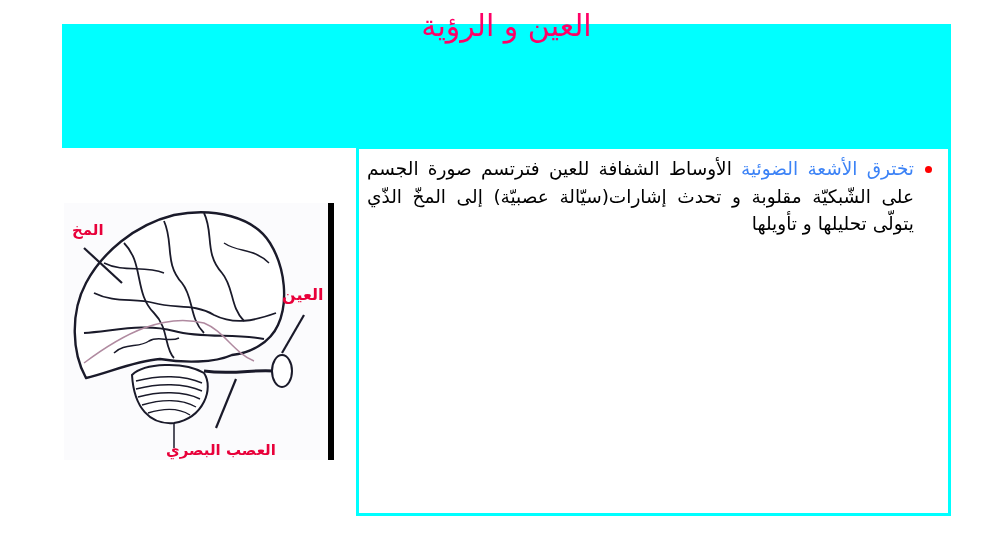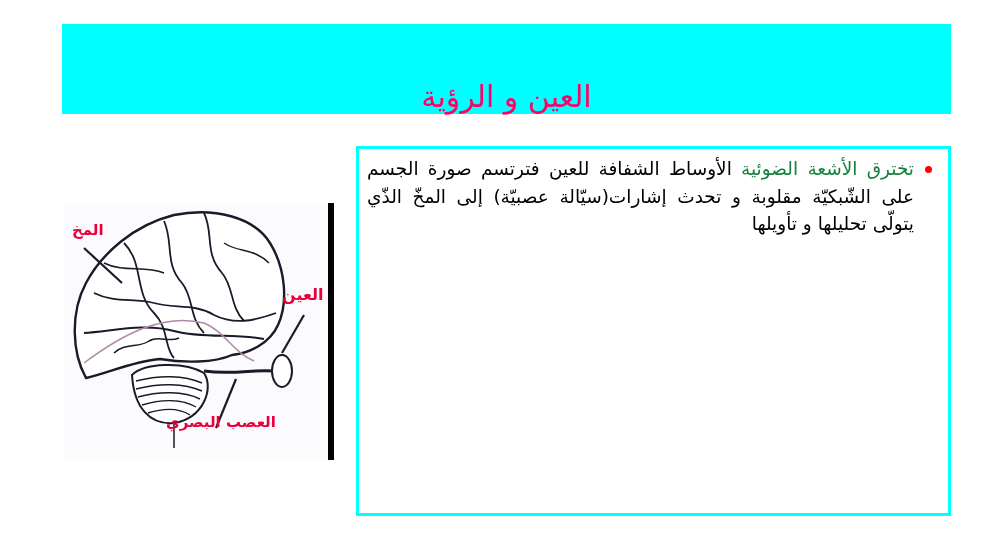--- a/index.html
+++ b/index.html
@@ -12,24 +12,24 @@
       height: 547px;
       position: relative;
       overflow: hidden;
       font-family: "DejaVu Sans", sans-serif;
     }
     .title-bar {
       position: absolute;
       left: 62px;
       top: 24px;
       width: 889px;
-      height: 90px;
+      height: 124px;
       background: #00ffff;
       display: flex;
-      align-items: flex-end;
+      align-items: flex-start;
       justify-content: center;
     }
     .title-text {
       font-family: "DejaVu Sans", sans-serif;
       font-size: 30px;
       color: #ff0066;
       direction: rtl;
       margin-top: -16px;
     }
     .content-box {
@@ -63,21 +63,21 @@
     .bullet-dot {
       position: absolute;
       right: 2px;
       top: 11px;
       width: 7px;
       height: 7px;
       border-radius: 50%;
       background: #ff0000;
     }
     .highlight {
-      color: #15803d;
+      color: #3b82f6;
     }
     .figure {
       position: absolute;
       left: 64px;
       top: 203px;
       width: 264px;
       height: 257px;
       background: #fbfbfd;
       border-right: 6px solid #000000;
       overflow: hidden;
@@ -90,21 +90,21 @@
     .fig-label {
       position: absolute;
       font-family: "DejaVu Sans", sans-serif;
       font-weight: bold;
       color: #e8003a;
       direction: rtl;
       white-space: nowrap;
     }
     .fig-label.brain { left: 8px; top: 18px; font-size: 15px; }
     .fig-label.eye { left: 218px; top: 82px; font-size: 16px; }
-    .fig-label.nerve { left: 102px; top: 210px; font-size: 15px; }
+    .fig-label.nerve { left: 102px; top: 238px; font-size: 15px; }
   </style>
 </head>
 <body>
 
 <div class="title-bar">
   <div class="title-text">العين و الرؤية</div>
 </div>
 
 <div class="figure">
   <svg width="264" height="257" viewBox="0 0 264 257">

